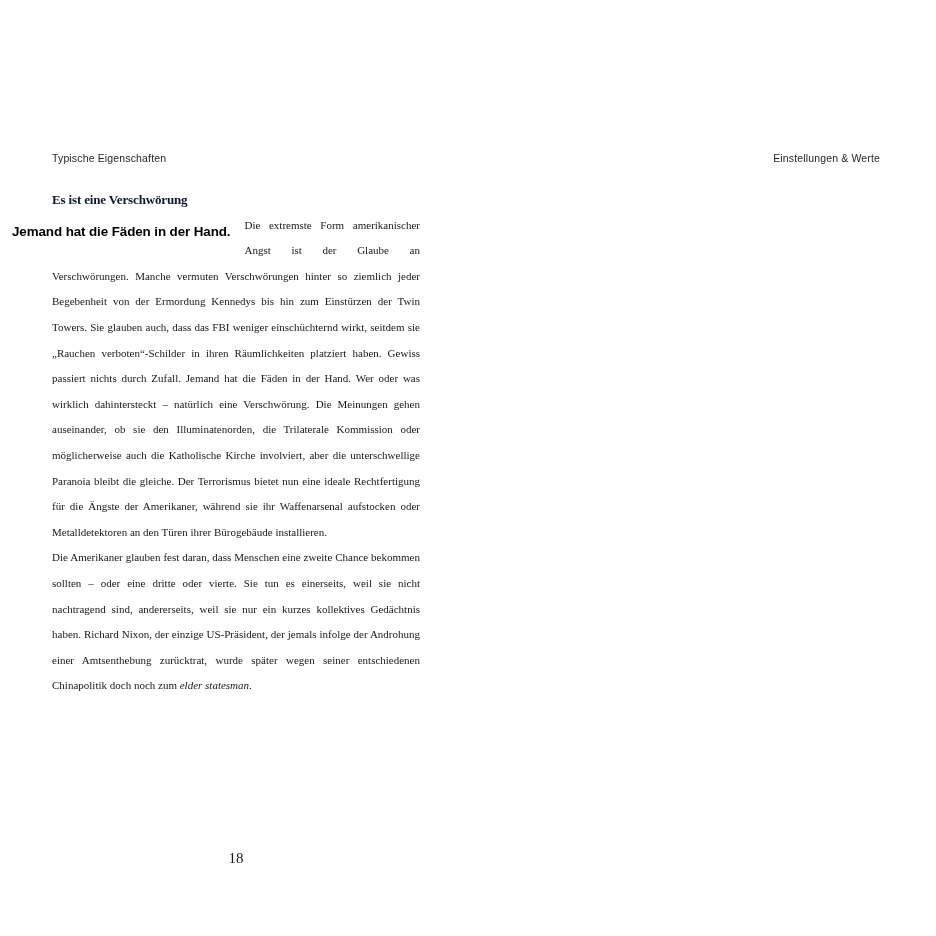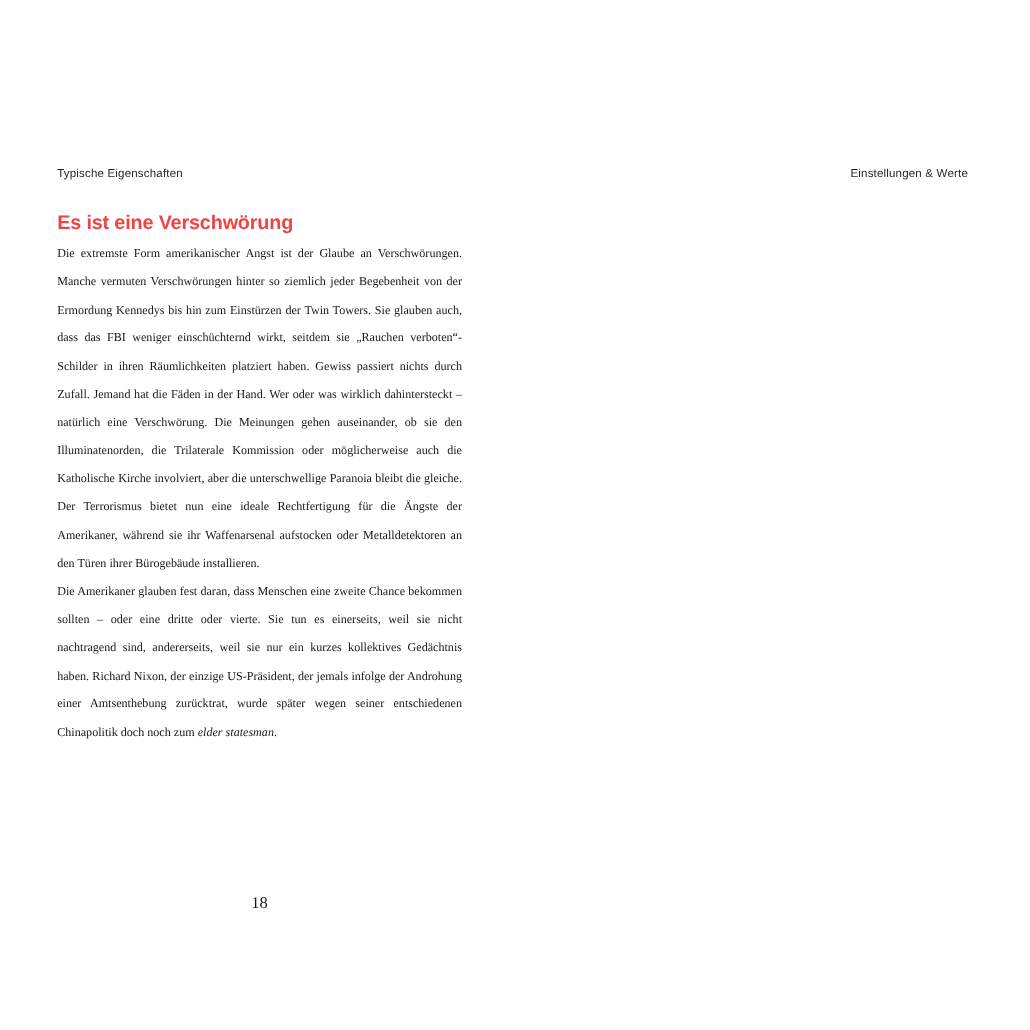--- a/index.html
+++ b/index.html
@@ -49,25 +49,25 @@
   
   .column {
     position: absolute;
     top: 150px;
     width: 368px;
   }
   .page-left .column  { left: 52px; }
 
   
   .section-heading {
-    font-family: Liberation Sans, sans-serif;
-    font-size: 18px;
+    font-family: Liberation Serif, serif;
+    font-size: 13px;
     font-weight: 700;
     letter-spacing: -0.15px;
-    color: #ef4444;
+    color: #0f172a;
     margin: 0 0 5px 0;
     line-height: 1.2;
   }
   .section-heading.spaced-above { margin-top: 26px; }
 
   
   p.body {
     margin: 0;
     font-size: 11px;
     line-height: 25.6px;
@@ -101,21 +101,21 @@
   
   .pullquote-left {
     float: left;
     margin: 8px 14px 2px -40px;
     text-align: right;
   }
 
   
   .folio {
     position: absolute;
-    top: 771px;
+    top: 808px;
     width: 368px;
     text-align: center;
     font-size: 15px;
     color: #1a1a1a;
   }
   .page-left .folio  { left: 52px; }
 </style>
 </head>
 <body>
 
@@ -123,20 +123,21 @@
 
   <div class="page page-left">
 
     <div class="running-head">Typische Eigenschaften</div>
 
     <div class="column">
 
       <h2 class="section-heading">Es ist eine Verschwörung</h2>
 
       <div class="pullquote pullquote-left">
+        <span class="pq-line">Jemand hat die Fäden in der Hand.</span>
       </div>
 
       <p class="body">Die extremste Form amerikanischer Angst ist der Glaube an Verschwörungen. Manche vermuten Verschwörungen hinter so ziemlich jeder Begebenheit von der Ermordung Kennedys bis hin zum Einstürzen der Twin Towers. Sie glauben auch, dass das FBI weniger einschüchternd wirkt, seitdem sie „Rauchen verboten“-Schilder in ihren Räumlichkeiten platziert haben. Gewiss passiert nichts durch Zufall. Jemand hat die Fäden in der Hand. Wer oder was wirklich dahintersteckt – natürlich eine Verschwörung. Die Meinungen gehen auseinander, ob sie den Illuminatenorden, die Trilaterale Kommission oder möglicherweise auch die Katholische Kirche involviert, aber die unterschwellige Paranoia bleibt die gleiche. Der Terrorismus bietet nun eine ideale Rechtfertigung für die Ängste der Amerikaner, während sie ihr Waffenarsenal aufstocken oder Metalldetektoren an den Türen ihrer Bürogebäude installieren.</p>
 
 
       <p class="body"><span>Die Amerikaner glauben fest daran, dass Menschen eine zweite Chance bekommen sollten – oder eine dritte oder vierte. Sie tun es einerseits, weil sie nicht nachtragend sind, andererseits, weil sie nur ein kurzes kollektives Gedächtnis haben. Richard Nixon, der einzige US-Präsident, der jemals infolge der Androhung einer Amtsenthebung zurücktrat, wurde später wegen seiner entschiedenen Chinapolitik doch noch zum </span><em>elder statesman</em><span>.</span></p>
 
     </div>
 
     <div class="folio">18</div>

